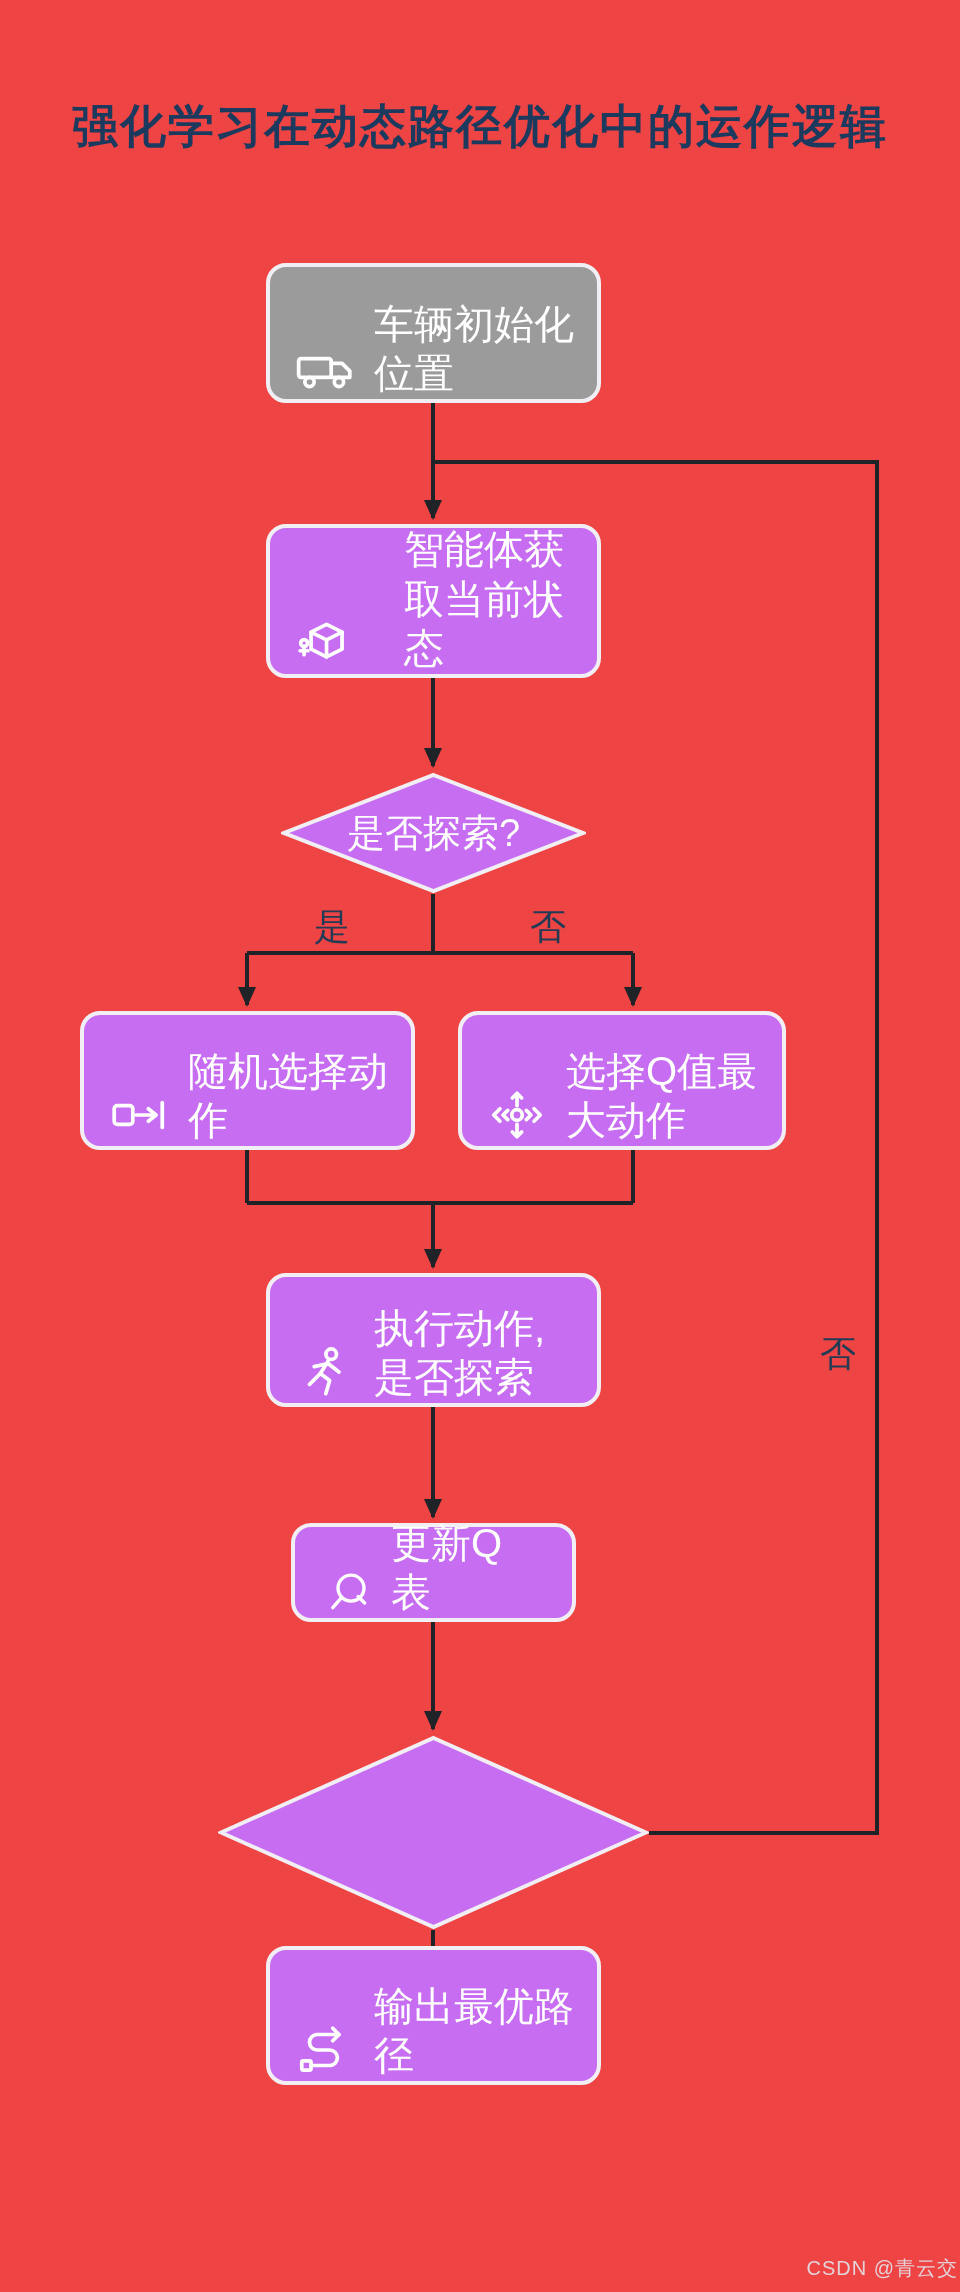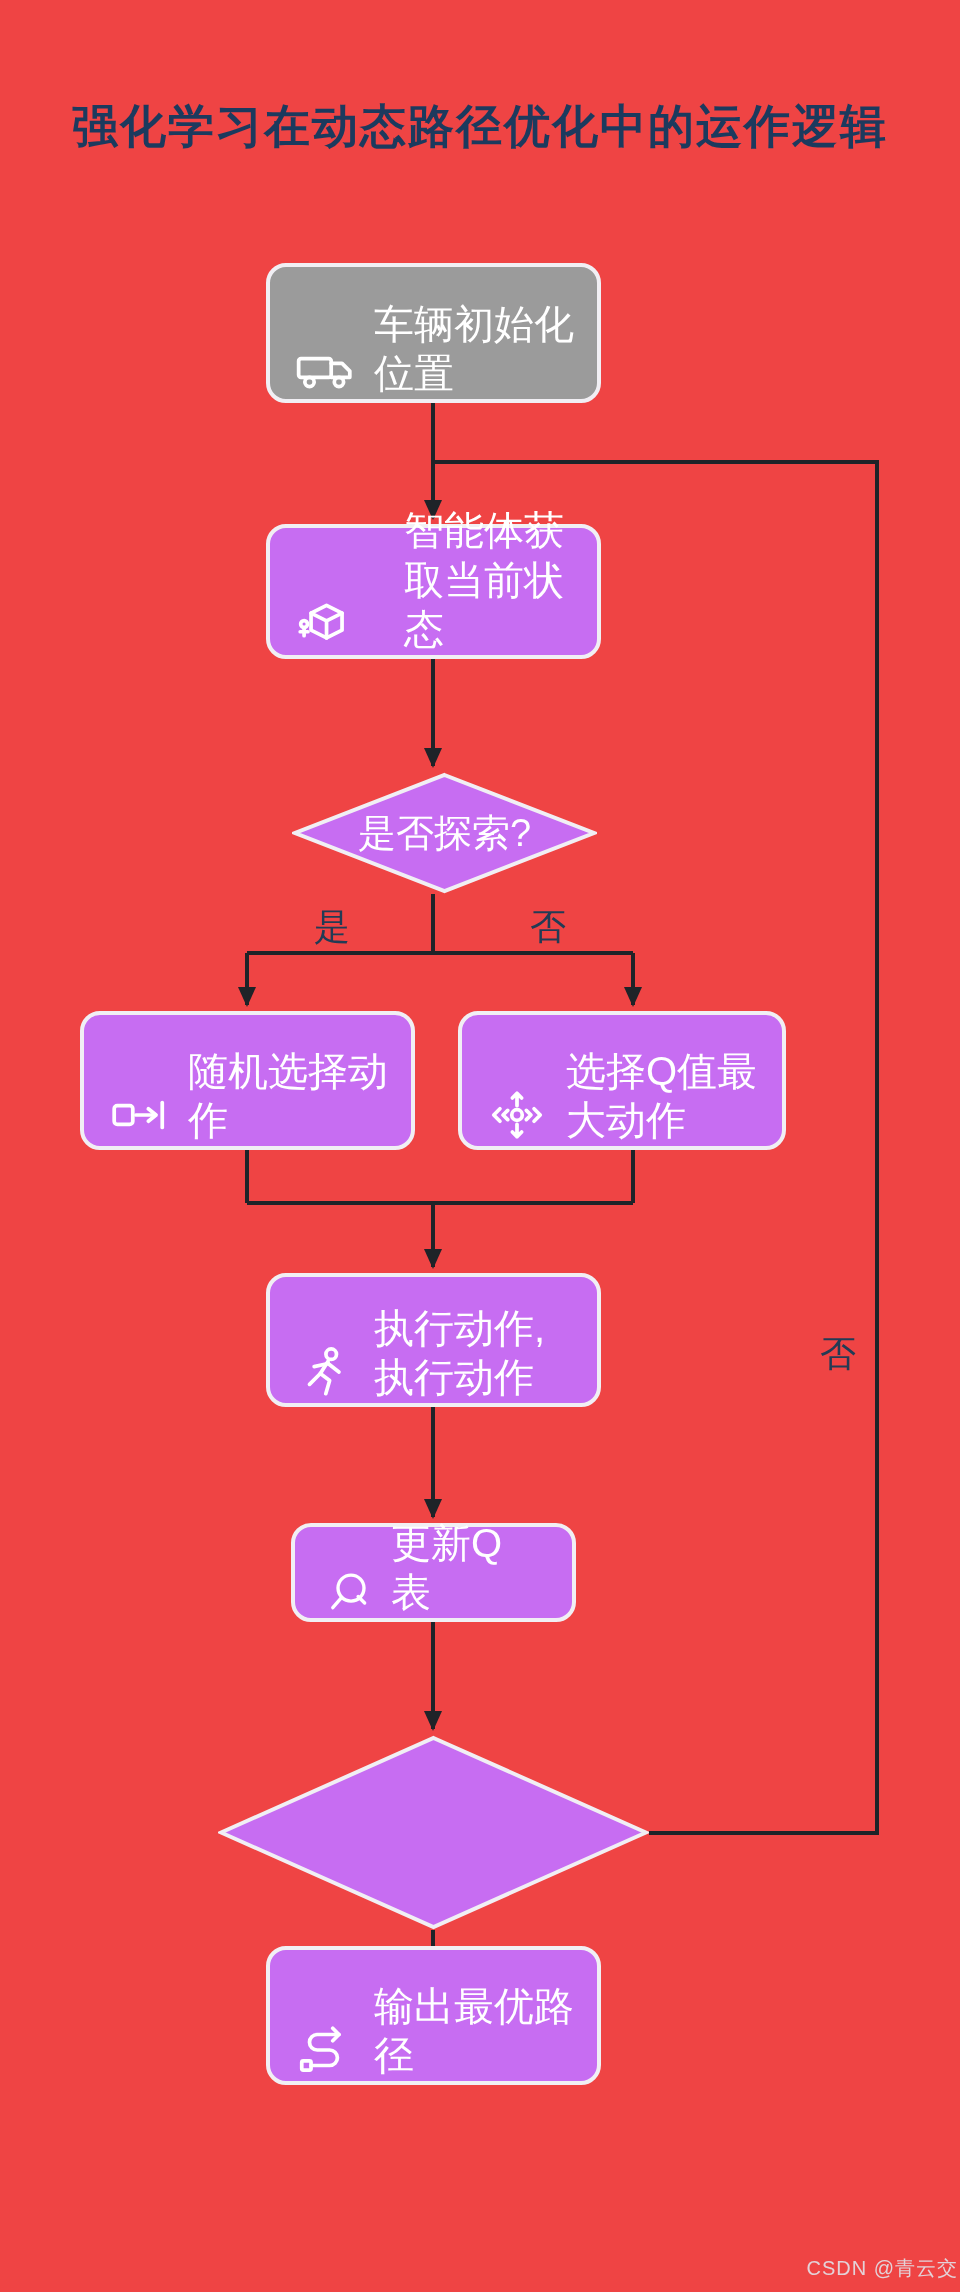--- a/index.html
+++ b/index.html
@@ -89,33 +89,33 @@
       <svg width="62" height="62" viewBox="0 0 40 40" stroke="#fff" stroke-width="2.4" fill="none" stroke-linecap="round" stroke-linejoin="round">
         <rect x="3" y="14" width="21" height="12" rx="1.5"></rect>
         <path d="M24 17 h7 l5 5 v4 h-12"></path>
         <circle cx="10" cy="29" r="3"></circle>
         <circle cx="29" cy="29" r="3"></circle>
       </svg>
     </span>
     <span class="node-label w210">车辆初始化位置</span>
   </div>
 
-  <div class="node" style="left:266px;top:524px;width:335px;height:135px;gap:48px;">
+  <div class="node" style="left:266px;top:524px;width:335px;height:154px;gap:48px;">
     <span class="icon-box">
       <svg width="62" height="62" viewBox="0 0 40 40" stroke="#fff" stroke-width="2.4" fill="none" stroke-linecap="round" stroke-linejoin="round">
         <path d="M21 8 l10 5 v11 l-10 5 -10 -5 V13 z"></path>
         <path d="M11 13 l10 5 10 -5 M21 18 v11"></path>
         <circle cx="6.5" cy="20" r="2.2"></circle>
         <path d="M6.5 22.5 v5 M4 25 h5"></path>
       </svg>
     </span>
     <span class="node-label w210">智能体获取当前状态</span>
   </div>
 
-  <div class="diamond" style="left:292px;top:772px;width:305px;height:122px;">
+  <div class="diamond" style="left:281px;top:772px;width:305px;height:122px;">
     <svg width="305" height="122" viewBox="0 0 305 122">
       <polygon points="152.5,3 302,61 152.5,119 3,61" style="fill:#C76DF2;stroke:#F1EFF4;stroke-width:4;"></polygon>
     </svg>
     <div class="diamond-label">是否探索?</div>
   </div>
 
   <div class="edge-label" style="left:302px;top:903px;">是</div>
   <div class="edge-label" style="left:518px;top:903px;">否</div>
 
   <div class="node" style="left:80px;top:1011px;width:335px;height:139px;">
@@ -149,21 +149,21 @@
     <span class="icon-box">
       <svg width="62" height="62" viewBox="0 0 40 40" stroke="#fff" stroke-width="2.4" fill="none" stroke-linecap="round" stroke-linejoin="round">
         <circle cx="24" cy="8.5" r="3.4"></circle>
         <path d="M22 13 l-5 8"></path>
         <path d="M22 14.5 l-9 2"></path>
         <path d="M22 14.5 l7 5.5"></path>
         <path d="M17 21 l6 4.5 -2.5 8.5"></path>
         <path d="M17 21 l-7 7"></path>
       </svg>
     </span>
-    <span class="node-label w220">执行动作,执行动作</span>
+    <span class="node-label w220">执行动作,是否探索</span>
   </div>
 
   <div class="node" style="left:291px;top:1523px;width:285px;height:99px;justify-content:center;padding:0 30px;gap:14px;">
     <span class="icon-box">
       <svg width="52" height="52" viewBox="0 0 40 40" stroke="#fff" stroke-width="2.6" fill="none" stroke-linecap="round" stroke-linejoin="round">
         <circle cx="20" cy="17" r="10"></circle>
         <path d="M25.5 23.5 l5 5"></path>
         <path d="M12.5 24.5 l-6.5 7.5"></path>
       </svg>
     </span>

